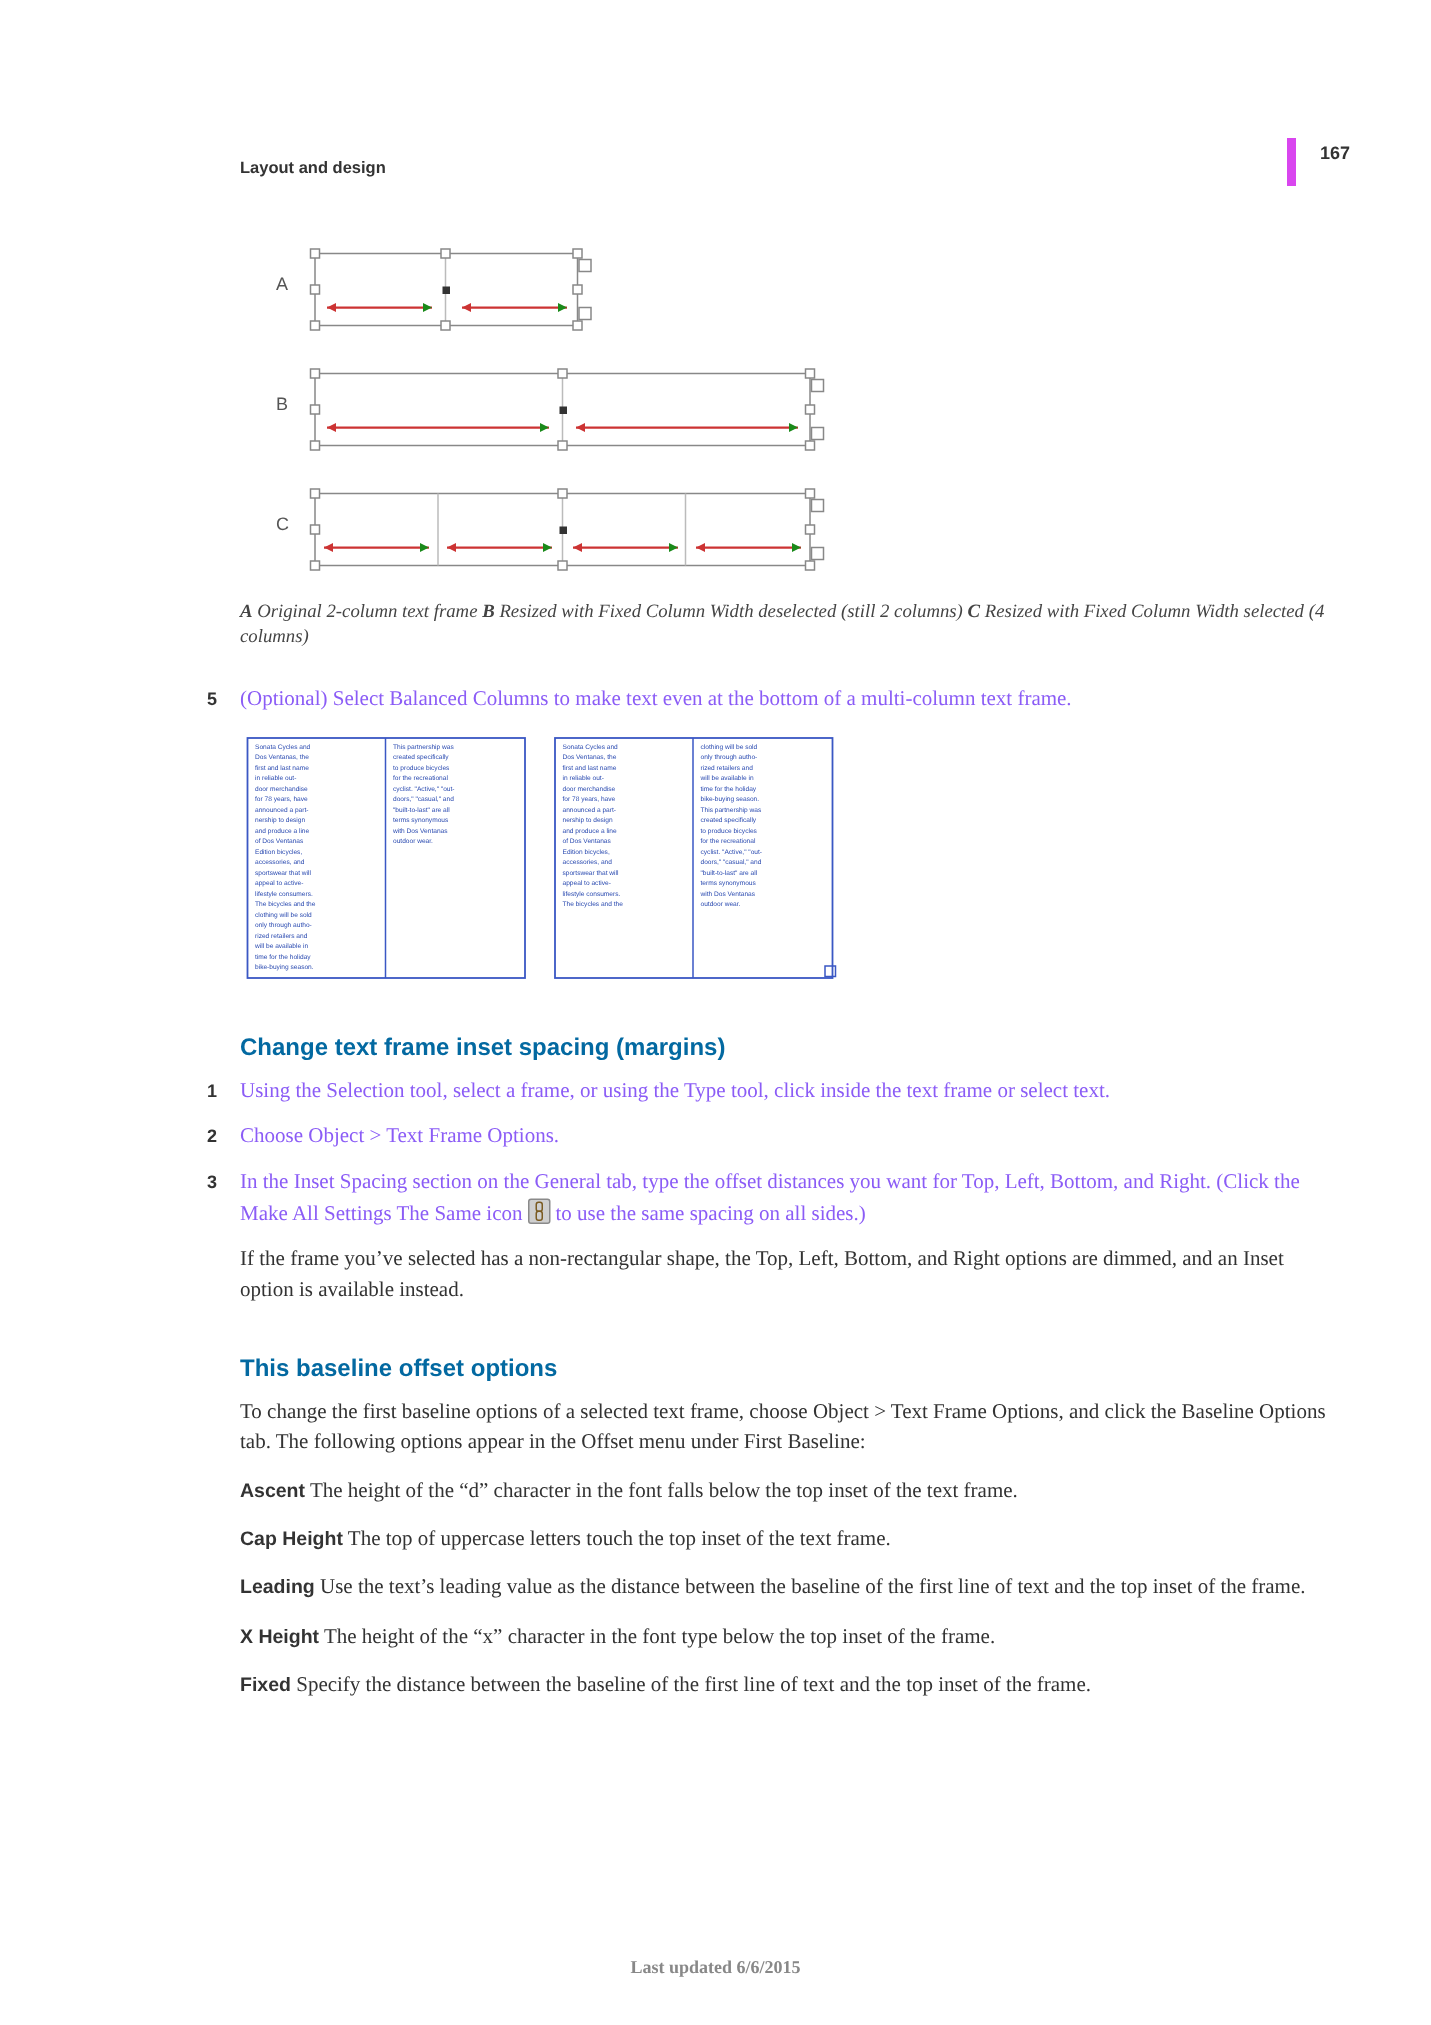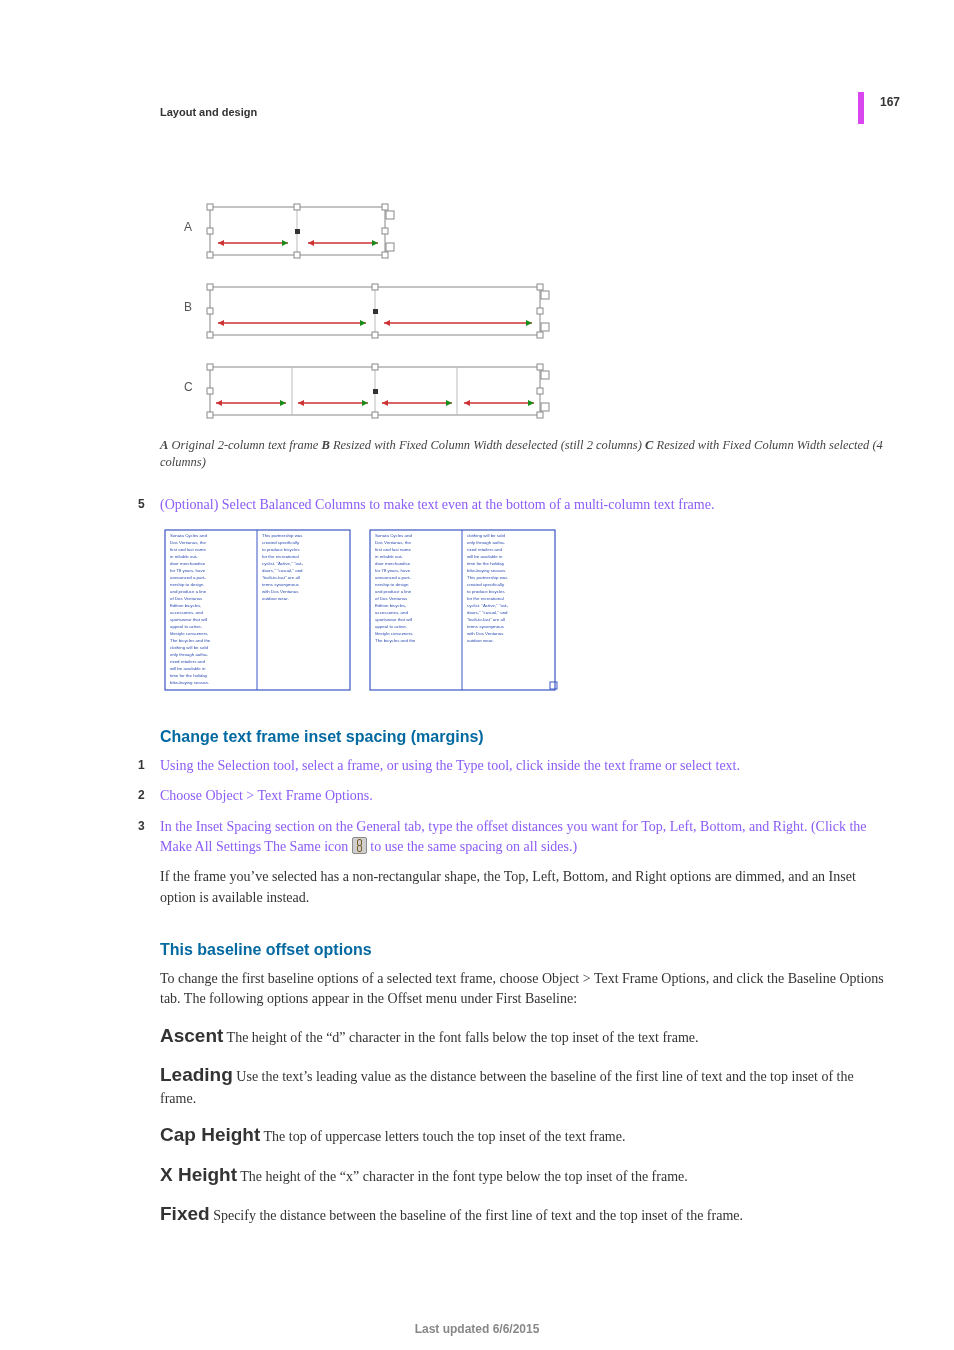--- a/index.html
+++ b/index.html
@@ -30,21 +30,21 @@
     font-family: "Myriad Pro", "Segoe UI", Arial, sans-serif;
     font-weight: 700;
     font-size: 12px;
     color: #333;
   }
   .running-head {
     font-family: "Myriad Pro", "Segoe UI", Arial, sans-serif;
     font-weight: 700;
     font-size: 11px;
     color: #333;
-    margin-bottom: 76px;
+    margin-bottom: 38px;
   }
   .figure-block {
     margin: 0 0 6px 0;
   }
   .frame-row {
     position: relative;
     width: 400px;
     height: 70px;
     margin-bottom: 10px;
   }
@@ -92,21 +92,21 @@
     font-size: 16px;
     color: #0369a1;
     margin: 30px 0 8px 0;
   }
   p.body {
     margin: 0 0 12px 0;
   }
   .defterm {
     font-family: "Myriad Pro", "Segoe UI", Arial, sans-serif;
     font-weight: 700;
-    font-size: 19px;
+    font-size: 13px;
   }
   .chain-icon {
     display: inline-block;
     width: 13px;
     height: 15px;
     vertical-align: -3px;
     background: #cfcfcf;
     border: 1px solid #8a8a8a;
     border-radius: 2px;
     position: relative;
@@ -122,25 +122,25 @@
   .chain-icon::after {
     content: "";
     position: absolute;
     left: 4px; top: 7px;
     width: 3px; height: 5px;
     border: 1px solid #7a5a20;
     border-radius: 2px;
   }
   .footer {
     position: absolute;
-    bottom: 12px;
+    bottom: 30px;
     left: 0;
     width: 954px;
     text-align: center;
-    font-family: Liberation Sans, sans-serif;
+    font-family: Liberation Serif, serif;
     font-weight: 700;
     font-size: 12px;
     color: #888;
   }
   svg { display: block; }
   .greek {
     fill: #2a4ab0;
     font-size: 4.4px;
     font-family: Arial, sans-serif;
   }
@@ -372,25 +372,25 @@
 
   <h3 class="section">This baseline offset options</h3>
 
   <p class="body">To change the first baseline options of a selected text frame, choose Object &gt; Text Frame Options, and click the Baseline Options tab. The following options appear in the Offset menu under First Baseline:</p>
 
   <p class="body">
     <span class="defterm">Ascent</span><span>  The height of the “d” character in the font falls below the top inset of the text frame.</span>
   </p>
 
   <p class="body">
+    <span class="defterm">Cap Height</span><span>  The top of uppercase letters touch the top inset of the text frame.</span>
+  </p>
+
+  <p class="body">
     <span class="defterm">Leading</span><span>  Use the text’s leading value as the distance between the baseline of the first line of text and the top inset of the frame.</span>
-  </p>
-
-  <p class="body">
-    <span class="defterm">Cap Height</span><span>  The top of uppercase letters touch the top inset of the text frame.</span>
   </p>
 
   <p class="body">
     <span class="defterm">X Height</span><span>  The height of the “x” character in the font type below the top inset of the frame.</span>
   </p>
 
   <p class="body">
     <span class="defterm">Fixed</span><span>  Specify the distance between the baseline of the first line of text and the top inset of the frame.</span>
   </p>
 

